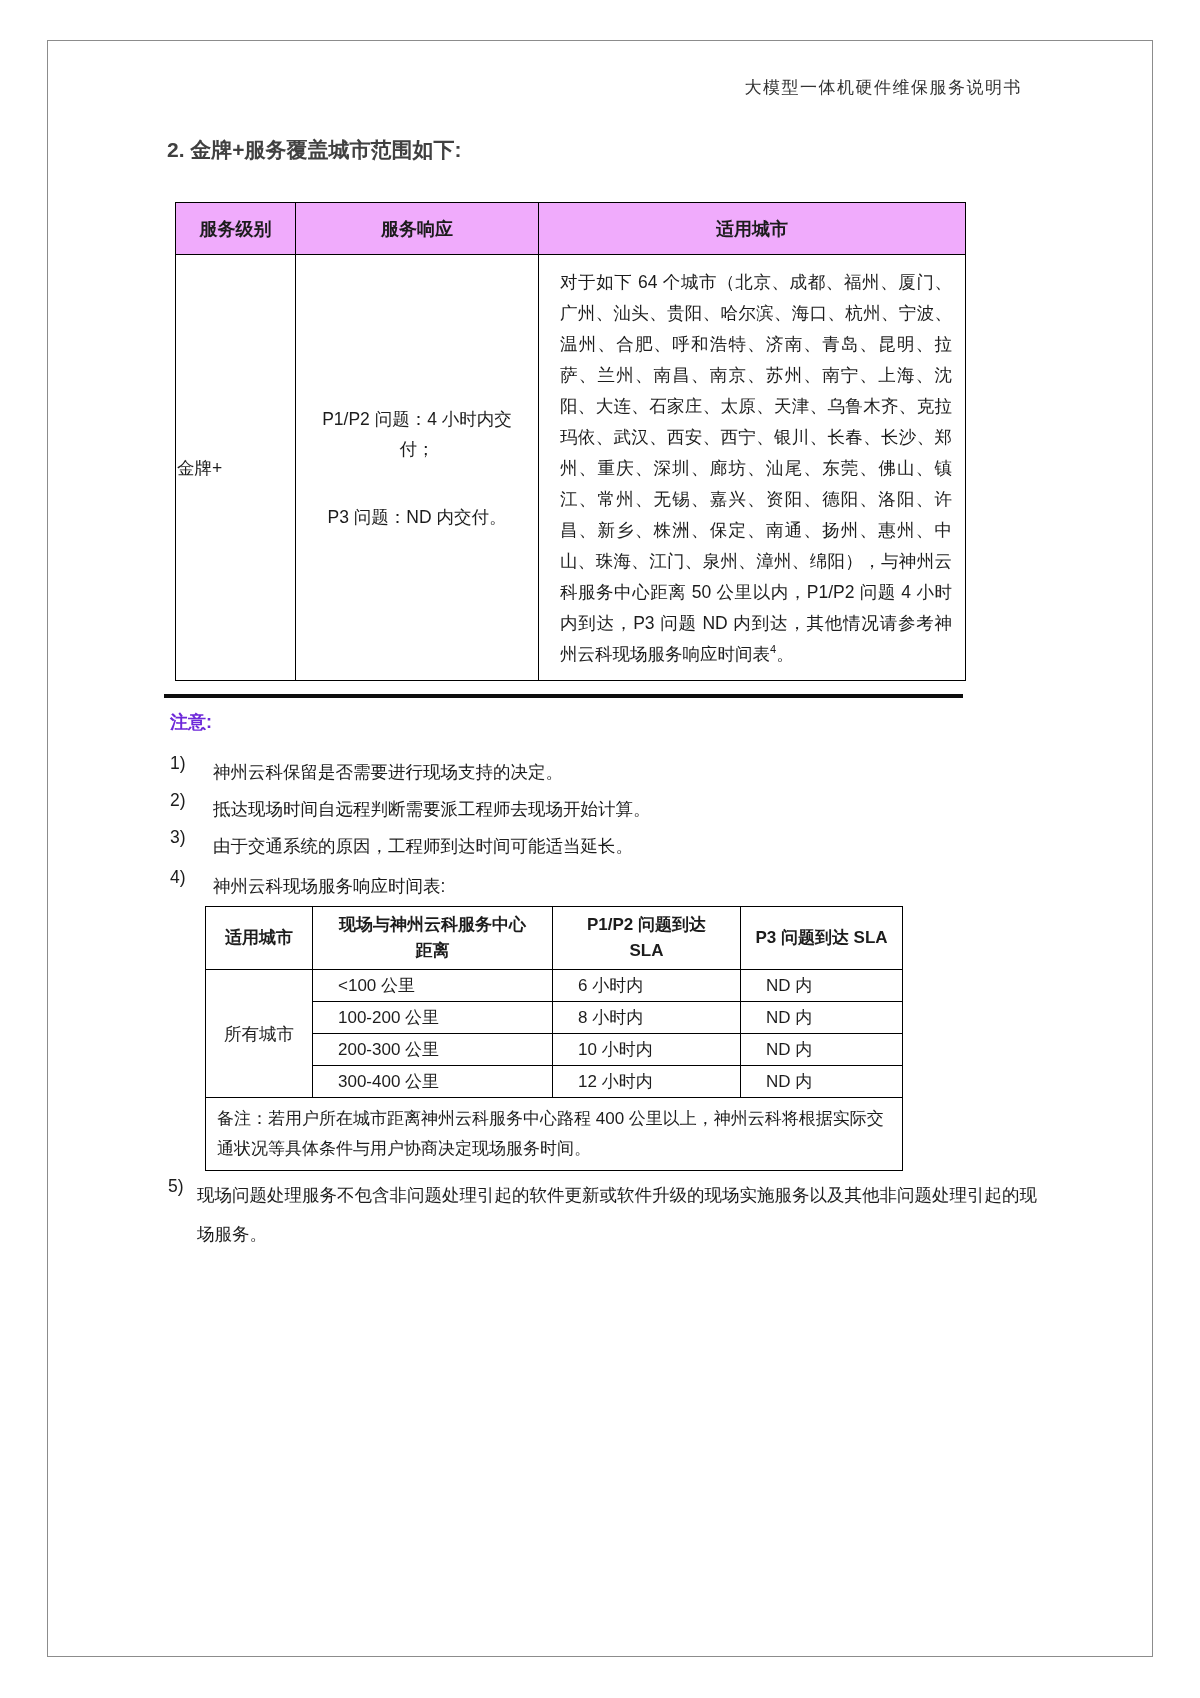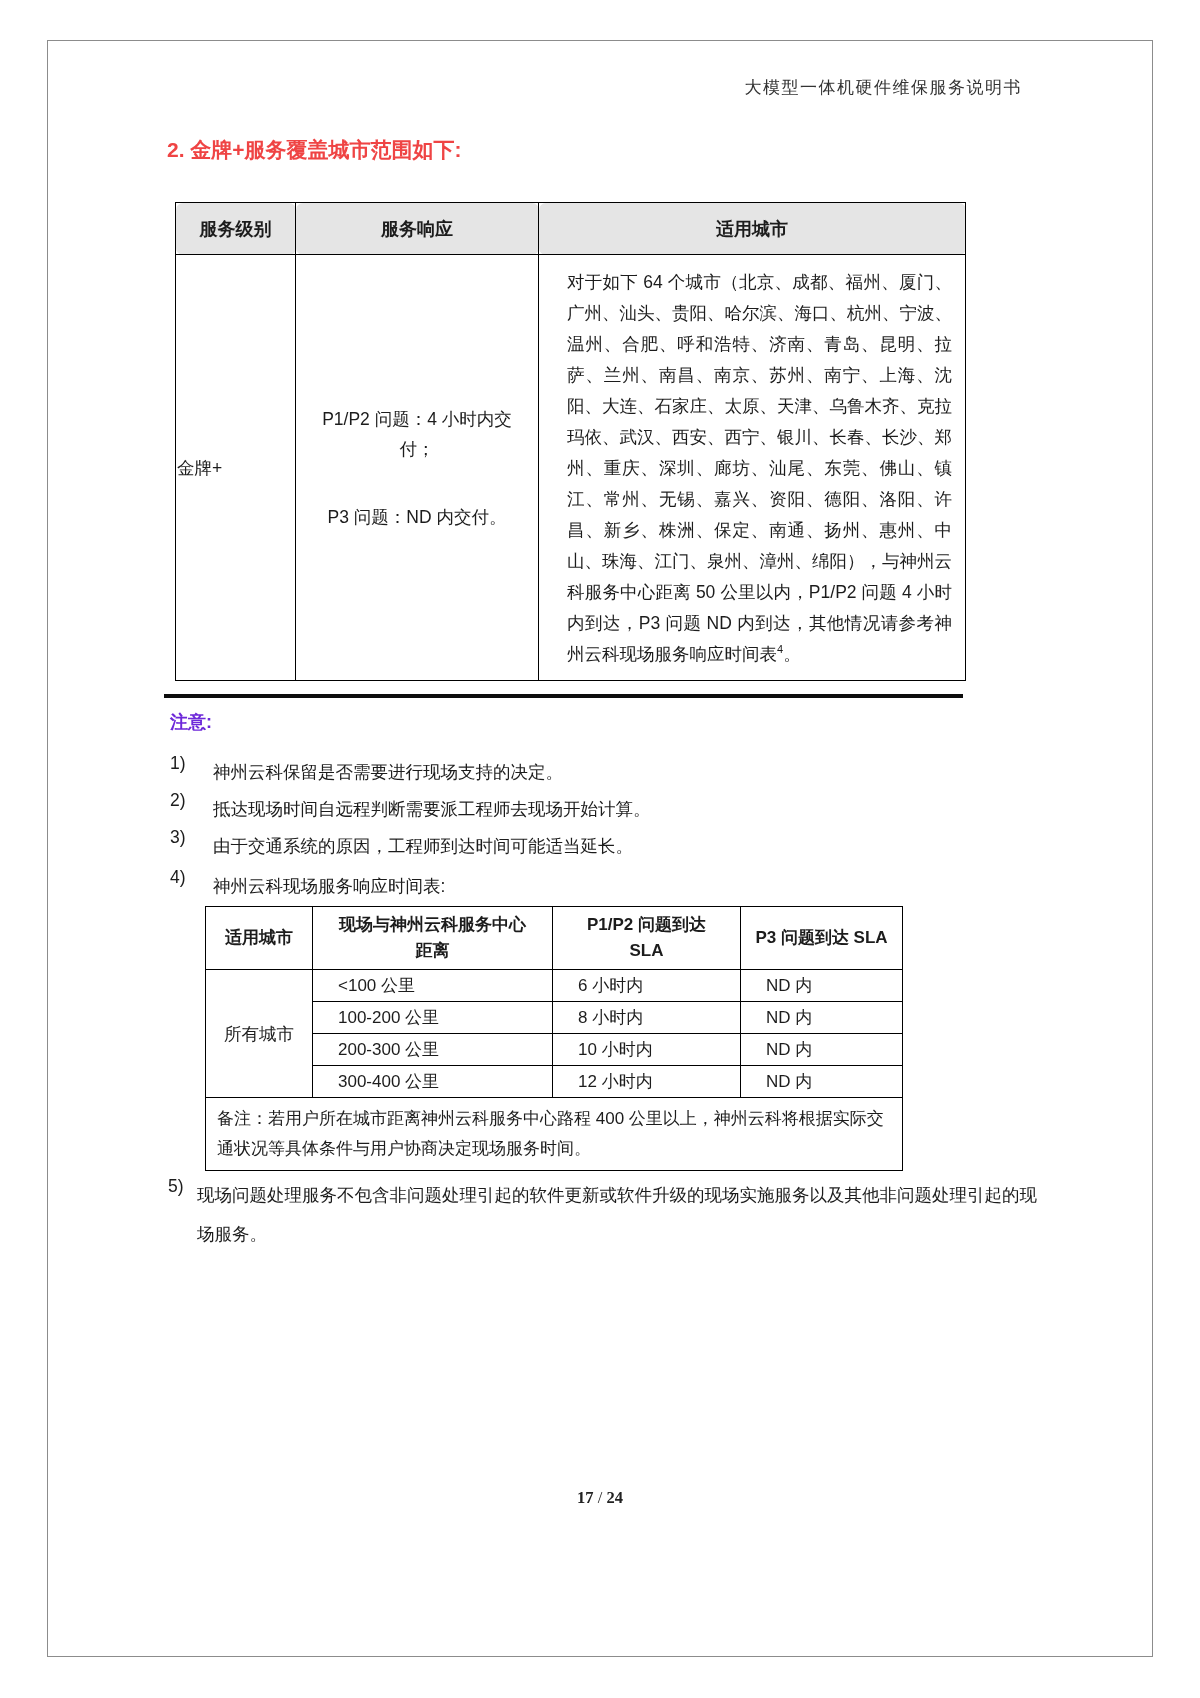--- a/index.html
+++ b/index.html
@@ -2,32 +2,32 @@
 <html><head>
 <meta charset="utf-8">
 <style>
   html,body{margin:0;padding:0;background:#ffffff;}
   .page{position:relative;width:1200px;height:1698px;background:#ffffff;overflow:hidden;
         font-family:"Liberation Sans",sans-serif;color:#1c1c1c;}
   .page-frame{position:absolute;left:47px;top:40px;width:1104px;height:1615px;
         border:1px solid #8c8c8c;}
   .doc-header{position:absolute;top:76px;right:178px;font-family:"Liberation Serif",serif;
         font-size:17px;letter-spacing:1.5px;color:#333;}
-  .section-title{position:absolute;left:167px;top:136px;font-size:21px;font-weight:bold;color:#ef4444;}
+  .section-title{position:absolute;left:167px;top:136px;font-size:21px;font-weight:bold;color:#404040;}
 
   
   table{border-collapse:collapse;}
   .t1{position:absolute;left:175px;top:202px;width:790px;table-layout:fixed;}
   .t1 th,.t1 td{border:1.6px solid #000;}
-  .t1 th{background:#e5e5e5;font-size:18px;font-weight:bold;height:49px;text-align:center;border-radius:7px;}
+  .t1 th{background:#f0abfc;font-size:18px;font-weight:bold;height:49px;text-align:center;}
   .t1 .t1-level{vertical-align:middle;font-size:17.5px;height:418px;}
   .t1 .t1-resp{text-align:center;vertical-align:middle;font-size:17.5px;line-height:30px;padding:0 10px;}
   .t1 .t1-resp .resp2{margin-top:38px;}
   .t1 .t1-cities{vertical-align:top;font-size:17.5px;line-height:31px;
-        padding:12px 13px 10px 28px;text-align:justify;}
+        padding:12px 13px 10px 21px;text-align:justify;}
   .t1 sup{font-size:11px;line-height:0;}
 
   
   .hr-thick{position:absolute;left:164px;top:694px;width:799px;height:4px;background:#0d0d0d;}
 
   .note-label{position:absolute;left:170px;top:710px;font-size:18px;font-weight:bold;color:#6d28d9;}
   .nitem{position:absolute;font-size:17.5px;color:#1c1c1c;}
   .nitem .num{position:absolute;left:0;top:0;}
   .nitem .txt{position:absolute;left:43px;top:0;width:860px;line-height:39px;}
   .n1{left:170px;top:753px;}
@@ -154,14 +154,13 @@
     </tr>
   </tbody>
     </table>
 
   <div class="nitem n5">
     <span class="num">5)</span>
     <span class="txt">现场问题处理服务不包含非问题处理引起的软件更新或软件升级的现场实施服务以及其他非问题处理引起的现场服务。</span>
   </div>
 
 
-  <div class="footer"><span class="pg">17</span><span> / </span><span class="pg">24</span></div>
 </div>
 
 </body></html>

